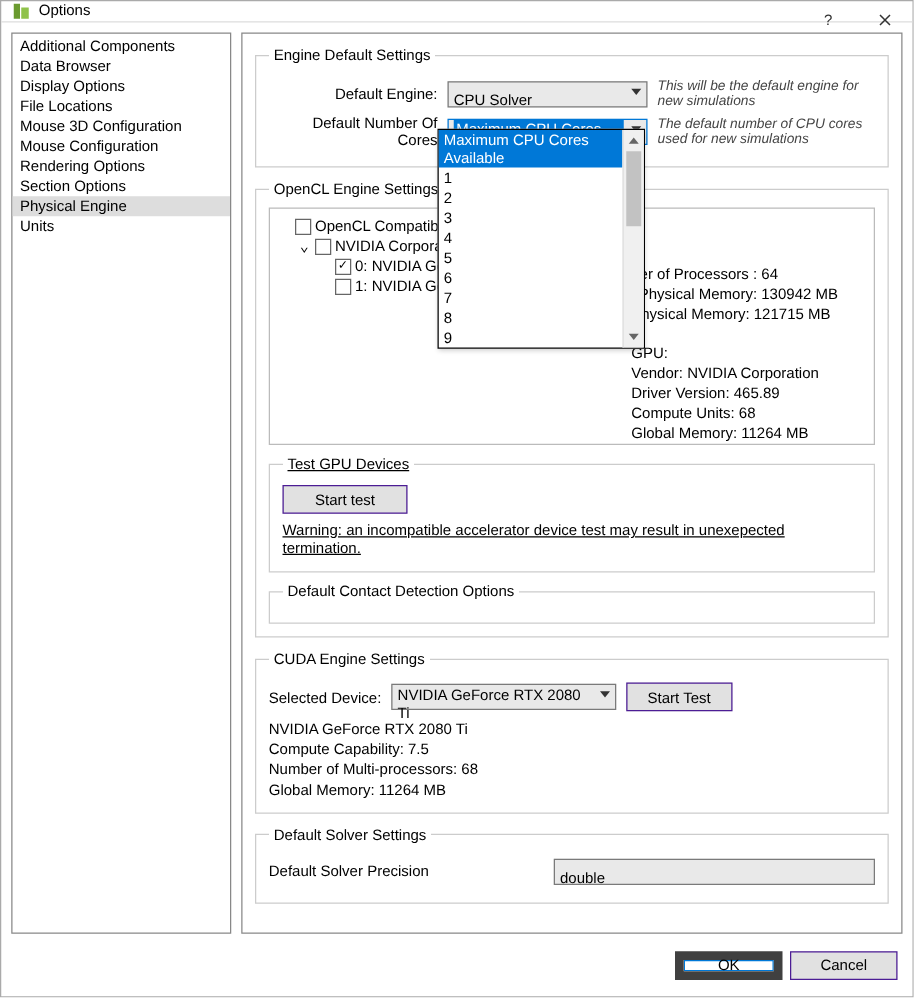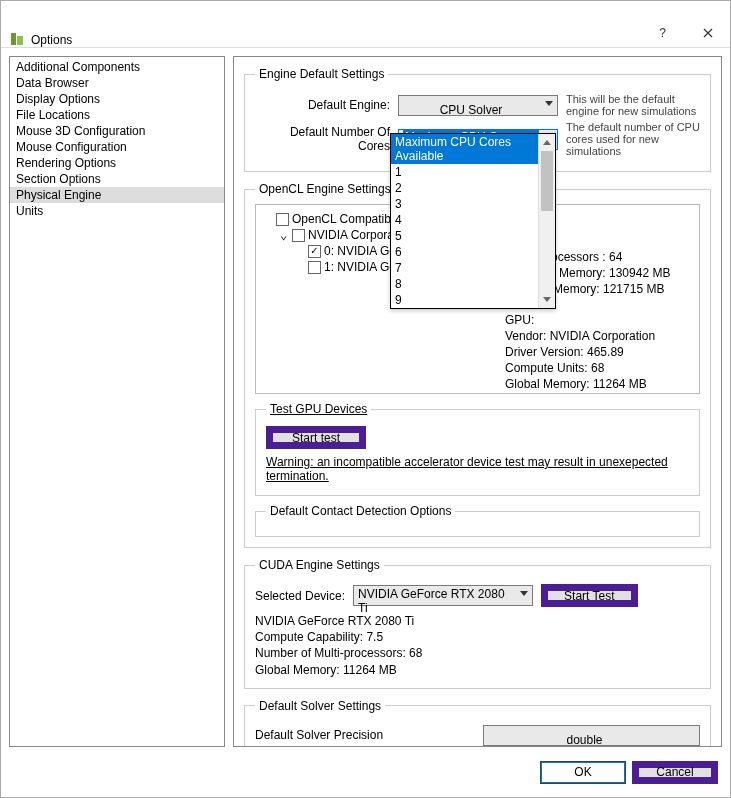--- a/index.html
+++ b/index.html
@@ -1,48 +1,48 @@
 <!DOCTYPE html>
 <html><head>
 <meta charset="utf-8">
 <style>
 * { box-sizing: border-box; font-family: "Segoe UI", Tahoma, sans-serif; font-size: 12px; }
 body { margin: 0; background: #fff; }
 .window { width: 731px; height: 798px; border: 1px solid #aaa; display: flex; flex-direction: column; background: #fff; }
-.titlebar { height: 47px; display: flex; align-items: flex-end; padding: 0 0 0 8px; border-bottom: 1px solid #ddd; }
+.titlebar { height: 17px; display: flex; align-items: flex-start; padding: 0 0 0 8px; border-bottom: 1px solid #ddd; }
 .titlebar .icon { width: 16px; height: 16px; margin-right: 6px; position: relative; }
 .titlebar .icon svg { width: 16px; height: 16px; }
 .titlebar .title { flex: 1; }
 .titlebar .btn { width: 45px; height: 29px; display:flex; align-items:center; justify-content:center; color:#333; }
 .body { flex:1; display:flex; padding:8px; gap:8px; min-height:0; }
-.sidebar { width:216px; border:1px solid #888; background:#fff; overflow:auto; padding:2px 0; }
+.sidebar { width:176px; border:1px solid #888; background:#fff; overflow:auto; padding:2px 0; }
 .sidebar .item { padding:1px 6px; cursor:default; }
 .sidebar .item.selected { background:#ddd; }
 .main { flex:1; border:1px solid #888; padding:10px; display:flex; flex-direction:column; gap:10px; overflow:hidden; position:relative; }
 fieldset { border:1px solid #ccc; padding:8px 10px 10px 10px; margin:0; }
 legend { padding:0 4px; color:#000; }
 .row { display:flex; align-items:center; gap:8px; margin:4px 0; }
 .row .lbl { width:135px;text-align:right; }
-.row .help { flex:1; color:#444; font-size:11px; }
-select.combo, .combo-fake { width:160px; height:21px; border:1px solid #7a7a7a; background:#e9e9e9; padding:10px 18px 0 4px; position:relative; display:inline-flex; align-items:center;justify-content:center; }
+.row .help { flex:1; font-style:italic; color:#444; font-size:11px; }
+select.combo, .combo-fake { width:160px; height:21px; border:1px solid #7a7a7a; background:#e9e9e9; padding:10px 18px 0 4px; position:relative; display:inline-flex; align-items:center; }
 .combo-fake .arrow { position:absolute; right:4px; top:5px; width:0;height:0;border-left:4px solid transparent;border-right:4px solid transparent;border-top:5px solid #333; }
 .combo-open { border-color:#0078d7; }
 .tree { padding:2px 0 0 2px; }
 .tree .node { padding:1px 0; display:flex; align-items:center; gap:3px; }
 .tree .indent1 { padding-left:16px; }
 .tree .indent2 { padding-left:46px; }
 .toggle { width:11px; text-align:center; font-family:monospace; }
 .chk { width:13px;height:13px;border:1px solid #666;display:inline-flex;align-items:center;justify-content:center;background:#fff; font-size:10px; }
 .chk.checked::after { content:"✓"; font-size:10px; line-height:1; }
 .opencl-box { border:1px solid #bbb; height:190px; padding:4px; display:flex; gap:8px; position:relative; }
 .opencl-left { flex:1; }
 .opencl-right { width:190px; font-size:11.5px; line-height:1.35; }
 .opencl-right .gap { height:40px; }
-.btn-std { height:23px; padding:0 16px; border:7px solid #4c1d95; background:#e1e1e1; display:inline-flex; align-items:center; justify-content:center; }
-.btn-primary { border:1px solid #404040; background:#fff; color:#000; box-shadow: inset 0 0 0 1px #0078d7; }
+.btn-std { height:23px; padding:0 16px; border:1px solid #4c1d95; background:#e1e1e1; display:inline-flex; align-items:center; justify-content:center; }
+.btn-primary { border:7px solid #404040; background:#fff; color:#000; box-shadow: inset 0 0 0 1px #0078d7; }
 .footer { height:42px; border-top:0; display:flex; justify-content:flex-end; align-items:center; gap:6px; padding:0 12px 8px 0; }
 .cuda-info { line-height:1.35; margin-top:6px; }
 .small-gap { margin-top:4px; }
 .warning-text { margin-top:6px; }
 .wide-select { flex:1; }
 .dropdown-overlay { position:absolute; left:145px; top:32px; width:166px; border:1px solid #000; background:#fff; box-shadow:0 2px 4px rgba(0,0,0,0.2); z-index:10; }
 .dd-body { display:flex; }
 .dd-list { flex:1; }
 .dd-item { padding:1px 4px; }
 .dd-item.sel { background:#0078d7; color:#fff; }

